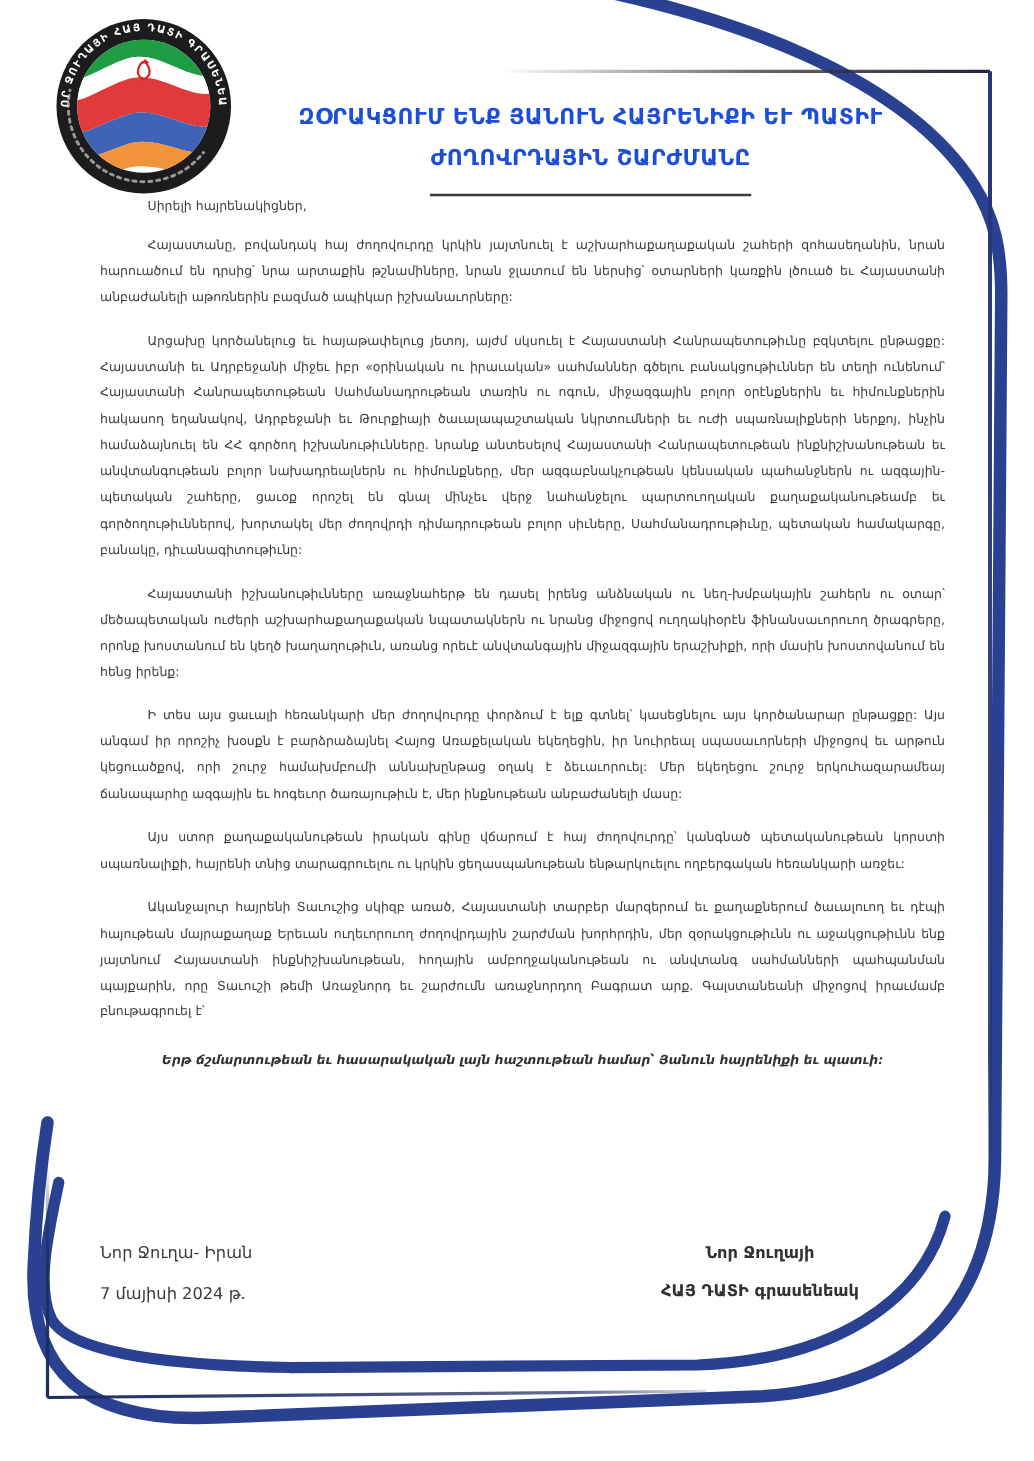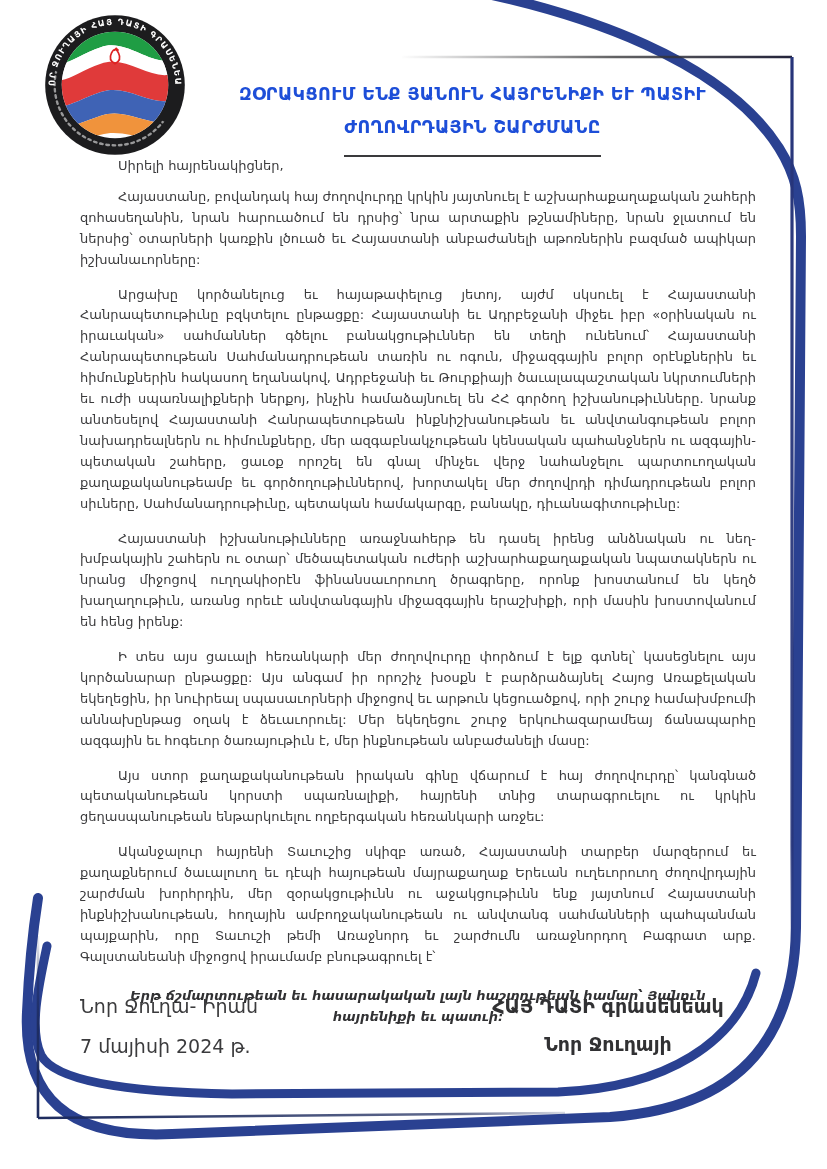--- a/index.html
+++ b/index.html
@@ -20,33 +20,33 @@
     position:absolute;top:78px;left:185px;width:575px;
     text-align:center;color:#1d4ed8;
     font-weight:bold;font-size:17.5px;line-height:1.9;
     letter-spacing:0.4px;
   }
   .title-block .u{border-bottom:2.5px solid #3a3a3c;padding-bottom:18px;}
 
   
   .letter{
     position:absolute;top:156px;left:80px;width:676px;
-    color:#3b3b3d;font-size:13px;line-height:20.9px;
+    color:#3b3b3d;font-size:10px;line-height:20.9px;
     text-align:justify;
   }
   .letter p{margin:0 0 14px 0;text-indent:38px;}
   .salutation{margin:0 0 10px 0 !important;text-indent:38px;}
   .closing-bold{
     font-weight:bold;text-align:center;text-indent:0 !important;
     margin:18px 28px 0 28px !important;color:#313133;font-style:italic;
   }
 
   
   .footer{position:absolute;top:995px;left:80px;width:676px;height:90px;
-    color:#3b3b3d;font-size:19px;}
+    color:#3b3b3d;font-size:13px;}
   .footer .left{position:absolute;left:0;top:0;}
   .footer .left div{margin-bottom:18px;}
   .footer .right{position:absolute;left:380px;top:0;width:296px;
     text-align:center;font-weight:bold;color:#313133;}
   .footer .right div{margin-bottom:16px;}
 </style>
 </head>
 <body>
 
 <div class="canvas">
@@ -145,18 +145,18 @@
       <p>Ականջալուր հայրենի Տաւուշից սկիզբ առած, Հայաստանի տարբեր մարզերում եւ քաղաքներում ծաւալուող եւ դէպի հայութեան մայրաքաղաք Երեւան ուղեւորուող ժողովրդային շարժման խորհրդին, մեր զօրակցութիւնն ու աջակցութիւնն ենք յայտնում Հայաստանի ինքնիշխանութեան, հողային ամբողջականութեան ու անվտանգ սահմանների պահպանման պայքարին, որը Տաւուշի թեմի Առաջնորդ եւ շարժումն առաջնորդող Բագրատ արք. Գալստանեանի միջոցով իրաւմամբ բնութագրուել է՝</p>
       <p class="closing-bold">Երթ ճշմարտութեան եւ հասարակական լայն հաշտութեան համար՝ Յանուն հայրենիքի եւ պատւի:</p>
     </div>
 
     <div class="footer">
       <div class="left">
         <div>Նոր Ջուղա- Իրան</div>
         <div>7 մայիսի 2024 թ.</div>
       </div>
       <div class="right">
+        <div>Նոր Ջուղայի</div>
         <div>ՀԱՅ ԴԱՏԻ գրասենեակ</div>
-        <div>Նոր Ջուղայի</div>
       </div>
     </div>
   </div>
 </div>
 
 </body></html>

